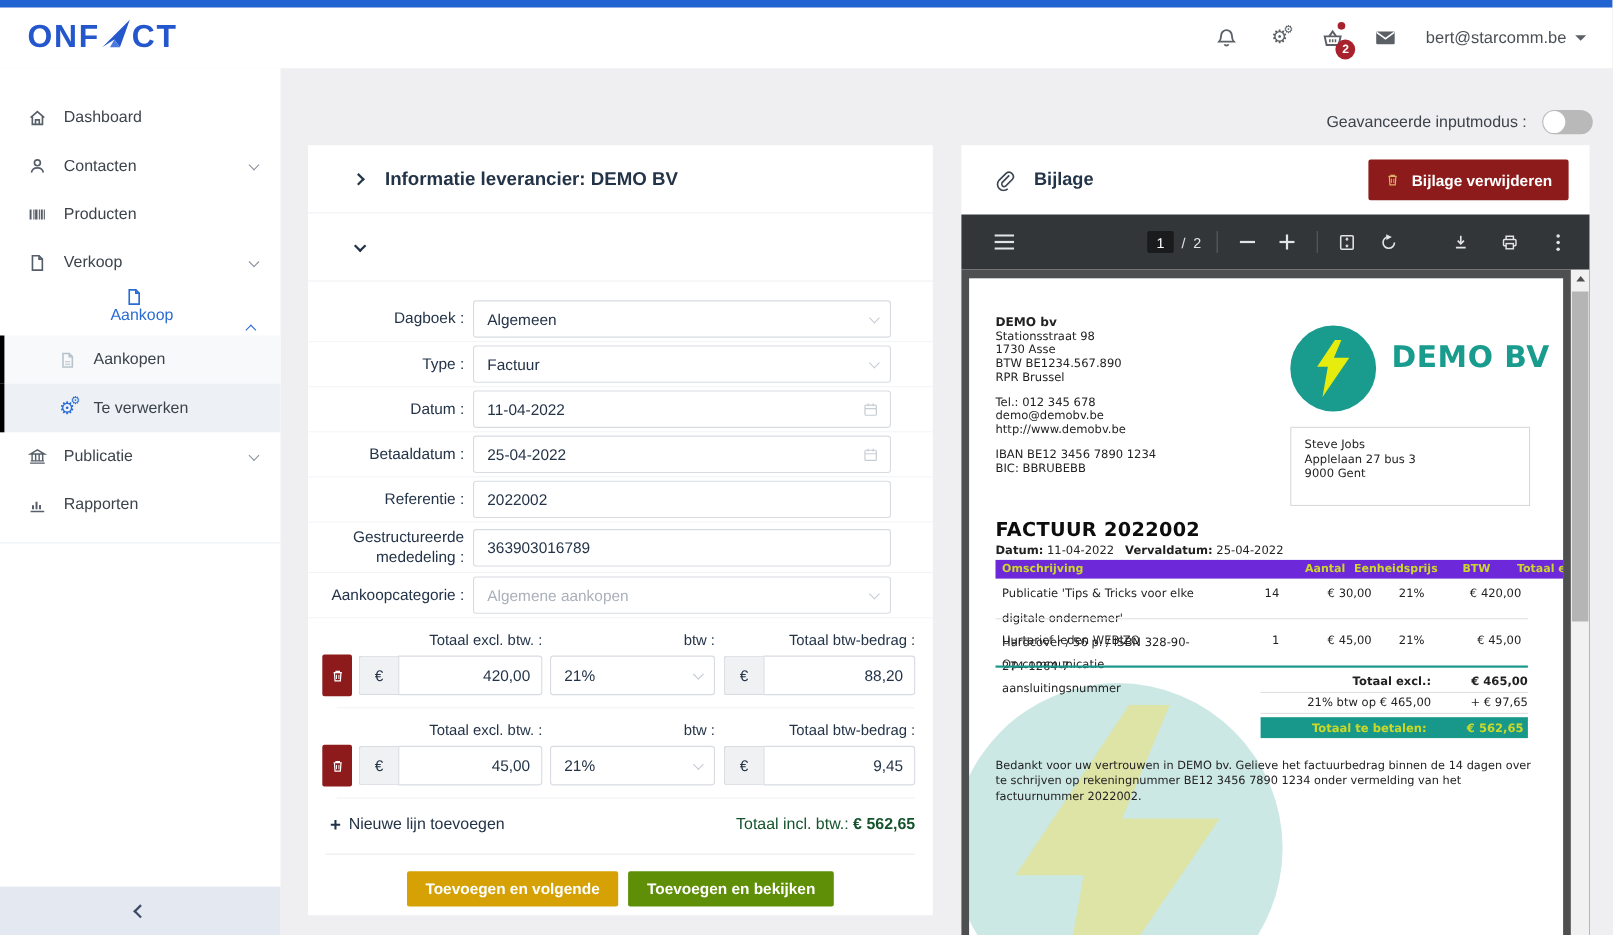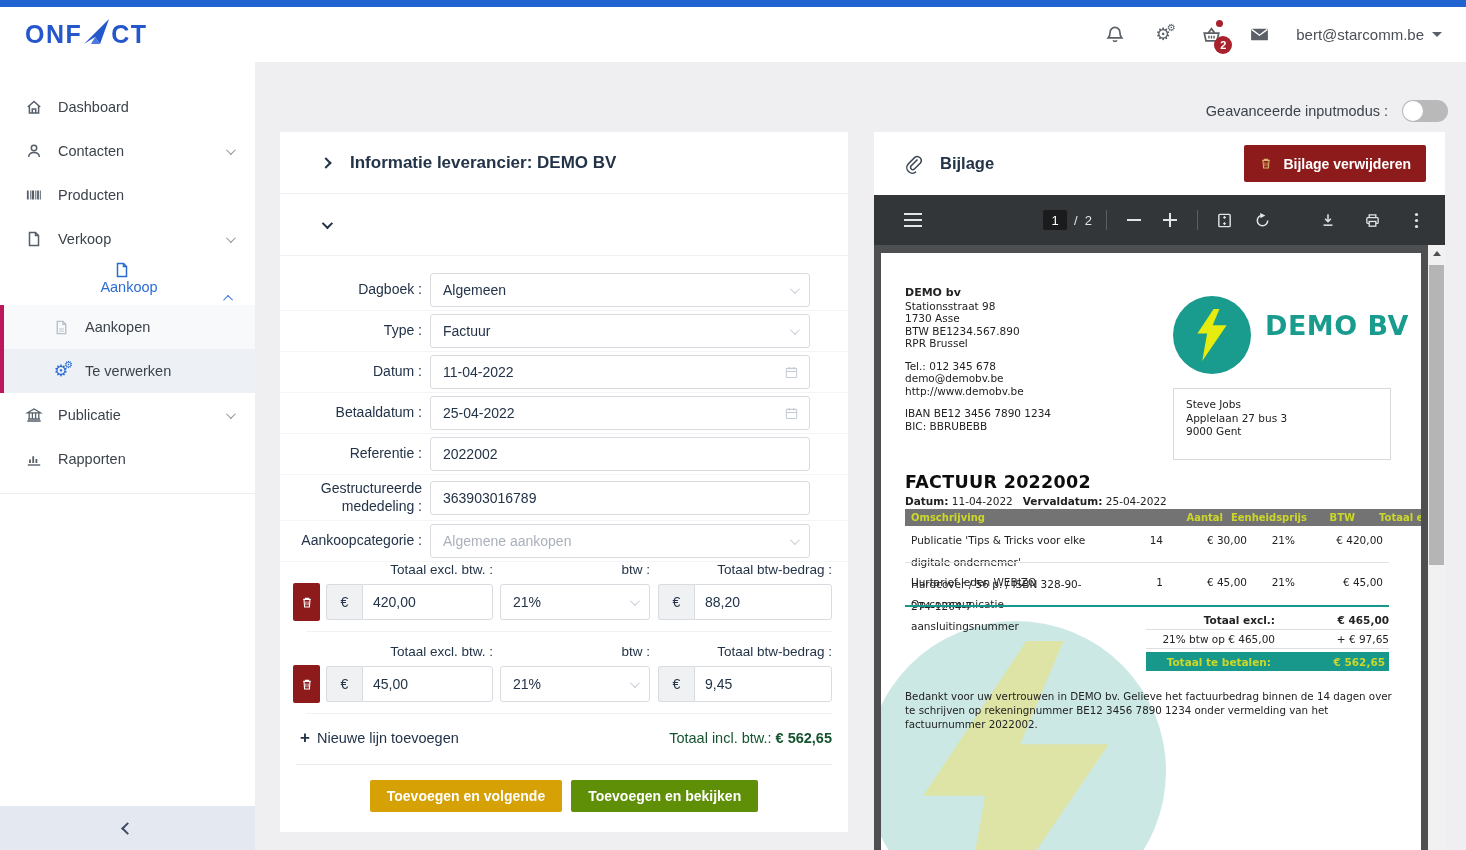--- a/index.html
+++ b/index.html
@@ -3,38 +3,38 @@
 <meta charset="utf-8">
 <style>
   * { margin:0; padding:0; box-sizing:border-box; }
   html,body { width:1466px; height:850px; overflow:hidden; }
   body { font-family:"Liberation Sans","DejaVu Sans",sans-serif; background:#efeff1; position:relative; }
   .stage { position:absolute; inset:0; }
 
   
   .accent-bar { position:absolute; left:0; top:0; width:100%; height:7px; background:#2163d1; }
   .header { position:absolute; left:0; top:7px; width:100%; height:55px; background:#fff; display:flex; align-items:center; }
-  .logo { display:flex; align-items:center; margin-left:25px; font-weight:bold; font-size:25px; letter-spacing:1.5px; color:#2456cc; }
+  .logo { display:flex; align-items:center; margin-left:25px; font-weight:bold; font-size:29px; letter-spacing:1.5px; color:#2456cc; }
   .logo .logo-a { margin:0 1px; display:inline-block; }
   .header-right { margin-left:auto; display:flex; align-items:center; gap:26px; margin-right:24px; }
   .hicon { position:relative; display:inline-flex; width:22px; height:22px; align-items:center; justify-content:center; color:#5a6066; }
   .cart-dot { position:absolute; top:-4px; right:-1px; width:7px; height:7px; border-radius:50%; background:#a8222e; }
   .cart-badge { position:absolute; bottom:-8px; right:-10px; width:18px; height:18px; border-radius:50%; background:#a8222e; color:#fff; font-size:11px; font-weight:bold; display:flex; align-items:center; justify-content:center; }
   .account { display:flex; align-items:center; gap:8px; font-size:15px; color:#4a4f55; cursor:pointer; }
   .caret-down { width:0; height:0; border-left:5px solid transparent; border-right:5px solid transparent; border-top:5px solid #5a6066; }
 
   
   .sidebar { position:absolute; left:0; top:62px; width:255px; bottom:0; background:#fff; }
   .nav { padding-top:23px; border-bottom:1px solid #eceff2; padding-bottom:12px; }
   .side-item { height:44px; display:flex; align-items:center; padding:0 22px 0 25px; font-size:14.5px; color:#3c434b; cursor:pointer; position:relative; }
   .side-item .sicon { width:18px; height:18px; margin-right:15px; display:inline-flex; align-items:center; justify-content:center; color:#565f69; }
   .side-item .schev { margin-left:auto; }
   .side-item.active { color:#2b6cd4;flex-direction:column; }
   .side-item.active .sicon { color:#2b6cd4; }
-  .side-item.sub { padding-left:48px; border-left:4px solid #be185d; background:#f7f9fb; }
+  .side-item.sub { padding-left:48px; border-left:4px solid #000000; background:#f7f9fb; }
   .side-item.sub.selected { background:#edf1f6; }
   .side-item.sub .sicon { color:#b9c2cb; }
   .chev { display:inline-block; width:7px; height:7px; border-right:1.8px solid #8a939e; border-bottom:1.8px solid #8a939e; }
   .chev.down { transform:rotate(45deg) translateY(-2px); }
   .chev.up { transform:rotate(-135deg) translateY(-2px); border-color:#2b6cd4; }
   .gear-ico { font-family:"DejaVu Sans",sans-serif; font-size:16px; line-height:1; color:#2b6cd4; position:relative; }
   .gear-ico .gear-small { font-size:10px; position:absolute; right:-5px; top:-3px; }
   .gear-ico.gray { color:#5a6066; font-size:17px; }
   .collapse-bar { position:absolute; left:0; bottom:0; width:255px; height:44px; background:#e3e8f1; display:flex; align-items:center; justify-content:center; cursor:pointer; }
   .chev-left { display:inline-block; width:9px; height:9px; border-left:2px solid #3e4a66; border-bottom:2px solid #3e4a66; transform:rotate(45deg); }
@@ -59,31 +59,31 @@
   .fctrl { margin-left:8px; width:380px; }
   .fselect,.finput { height:34px; border:1px solid #d8dce1; border-radius:3px; display:flex; align-items:center; background:#fff; }
   .fselect { padding:0 12px; justify-content:space-between; cursor:pointer; }
   .fselect .fvalue { font-size:14px; color:#233348; }
   .fselect .fvalue.placeholder { color:#aab1ba; }
   .chev-sel { display:inline-block; width:7px; height:7px; border-right:1.6px solid #c6ccd4; border-bottom:1.6px solid #c6ccd4; transform:rotate(45deg) translateY(-2px); }
   .finput input { border:none; outline:none; flex:1; font-size:14px; color:#233348; padding:0 12px; font-family:inherit; background:transparent; }
   .cal-ico { margin-right:10px; color:#c6ccd4; display:inline-flex; }
 
   
-  .lines-wrap { margin-top:0; }
+  .lines-wrap { margin-top:12px; }
   .line-block { padding-left:13px; margin-bottom:6px; }
   .lhead { display:flex; font-size:13.5px; color:#233348; margin-bottom:6px; }
   .lhead .h1 { width:200px; text-align:right; }
   .lhead .h2 { width:157px; text-align:right; }
   .lhead .h3 { width:182px; text-align:right; }
   .lrow { display:flex; align-items:center; }
   .trash-btn { width:27px; height:38px; background:#8e1b1b; border:none; border-radius:2px; display:flex; align-items:center; justify-content:center; cursor:pointer; margin-right:6px; }
   .money { display:flex; height:36px; }
   .money .cur { width:36px; background:#f0f1f2; border:1px solid #d8dce1; border-right:none; border-radius:3px 0 0 3px; display:flex; align-items:center; justify-content:center; font-size:14px; color:#233348; }
-  .money input { width:131px; border:1px solid #d8dce1; border-radius:0 3px 3px 0; text-align:left; padding:0 10px; font-size:14px; color:#233348; outline:none; font-family:inherit; }
+  .money input { width:131px; border:1px solid #d8dce1; border-radius:0 3px 3px 0; text-align:right; padding:0 10px; font-size:14px; color:#233348; outline:none; font-family:inherit; }
   .money.w2 input { width:138px; }
   .lrow .fselect.small { width:150px; height:36px; margin:0 8px 0 7px; }
   .line-sep { border-bottom:1px solid #f0f2f4; margin:10px 16px 12px 13px; }
 
   .addline-row { display:flex; align-items:center; margin:14px 16px 0 20px; }
   .addline { display:flex; align-items:center; font-size:14.5px; color:#233348; cursor:pointer; }
   .addline .plus { font-weight:bold; font-size:17px; margin-right:7px; }
   .total-incl { margin-left:auto; font-size:14.5px; color:#14532d; }
   .total-incl b { font-weight:bold; }
   .btn-sep { border-bottom:1px solid #e9ebee; margin:16px 16px 0 16px; }
@@ -124,35 +124,35 @@
   .company { left:24px; top:34px; font-size:10.5px; line-height:12.5px; }
   .company .cname { font-weight:bold; font-size:11px; }
   .gap8 { height:10px; }
   .inv-logo { left:292px; top:43px; width:78px; height:78px; border-radius:50%; background:#199c8e; display:flex; align-items:center; justify-content:center; }
   .inv-brand { left:384px; top:57px; font-size:27px; font-weight:bold; color:#199c8e; letter-spacing:0.5px; }
   .cust-box { left:292px; top:135px; width:218px; height:72px; border:1px solid #d9d9d9; padding:9px 12px; font-size:10.5px; line-height:13.5px; }
   .inv-title { left:24px; top:219px; font-size:17.5px; font-weight:bold; color:#0d0d0d; letter-spacing:0.3px; }
   .inv-dates { left:24px; top:242px; font-size:10.5px; }
   .inv-dates b { font-weight:bold; }
   .inv-dates .sp { display:inline-block; width:10px; }
-  .inv-table-head { left:24px; top:256px; width:544px; height:17px; background:#737373; color:#ccd829; font-weight:bold; font-size:10px; display:flex; align-items:center; padding:0 6px; }
+  .inv-table-head { left:24px; top:256px; width:544px; height:17px; background:#6d28d9; color:#ccd829; font-weight:bold; font-size:10px; display:flex; align-items:center; padding:0 6px; }
   .col-desc { flex:1; text-align:left; }
   .col-qty { width:58px; text-align:right; }
   .col-unit { width:84px; text-align:right; }
   .col-vat { width:48px; text-align:right; }
   .col-tot { width:88px; text-align:right; }
   .inv-row { width:484px; display:flex; padding:0 6px; font-size:10.5px; line-height:22px; }
   .inv-row .col-desc .d2 { color:#222; }
   .row1 { left:24px; top:276px; }
   .row2 { left:24px; top:318px; }
   .row-sep { left:24px; width:484px; border-top:1px solid #e2e2e2; }
   .sep1 { top:309px; }
   .sep-teal { top:352px; border-top:2px solid #18988a; }
   .totals { left:265px; top:358px; width:243px; font-size:10.5px; }
-  .trow { display:flex; align-items:center; height:18px;gap:26px; }
+  .trow { display:flex; align-items:center; height:18px; }
   .trow .tlabel { flex:1; text-align:right; padding-right:14px; }
   .trow .tval { width:74px; text-align:right; }
   .trow.bold { font-weight:bold; }
   .tsep { border-top:1px solid #dedede; }
   .trow.due { background:#18988a; color:#ccd829; font-weight:bold; height:19px; margin-top:3px; padding-right:4px; }
   .inv-footer { left:24px; top:436px; width:500px; font-size:10.3px; line-height:14px; }
   .wm-circle { left:-15px; top:368px; width:300px; height:300px; border-radius:50%; background:rgba(25,152,138,0.22); }
   .wm-bolt { left:30px; top:388px; }
 </style>
 </head>

